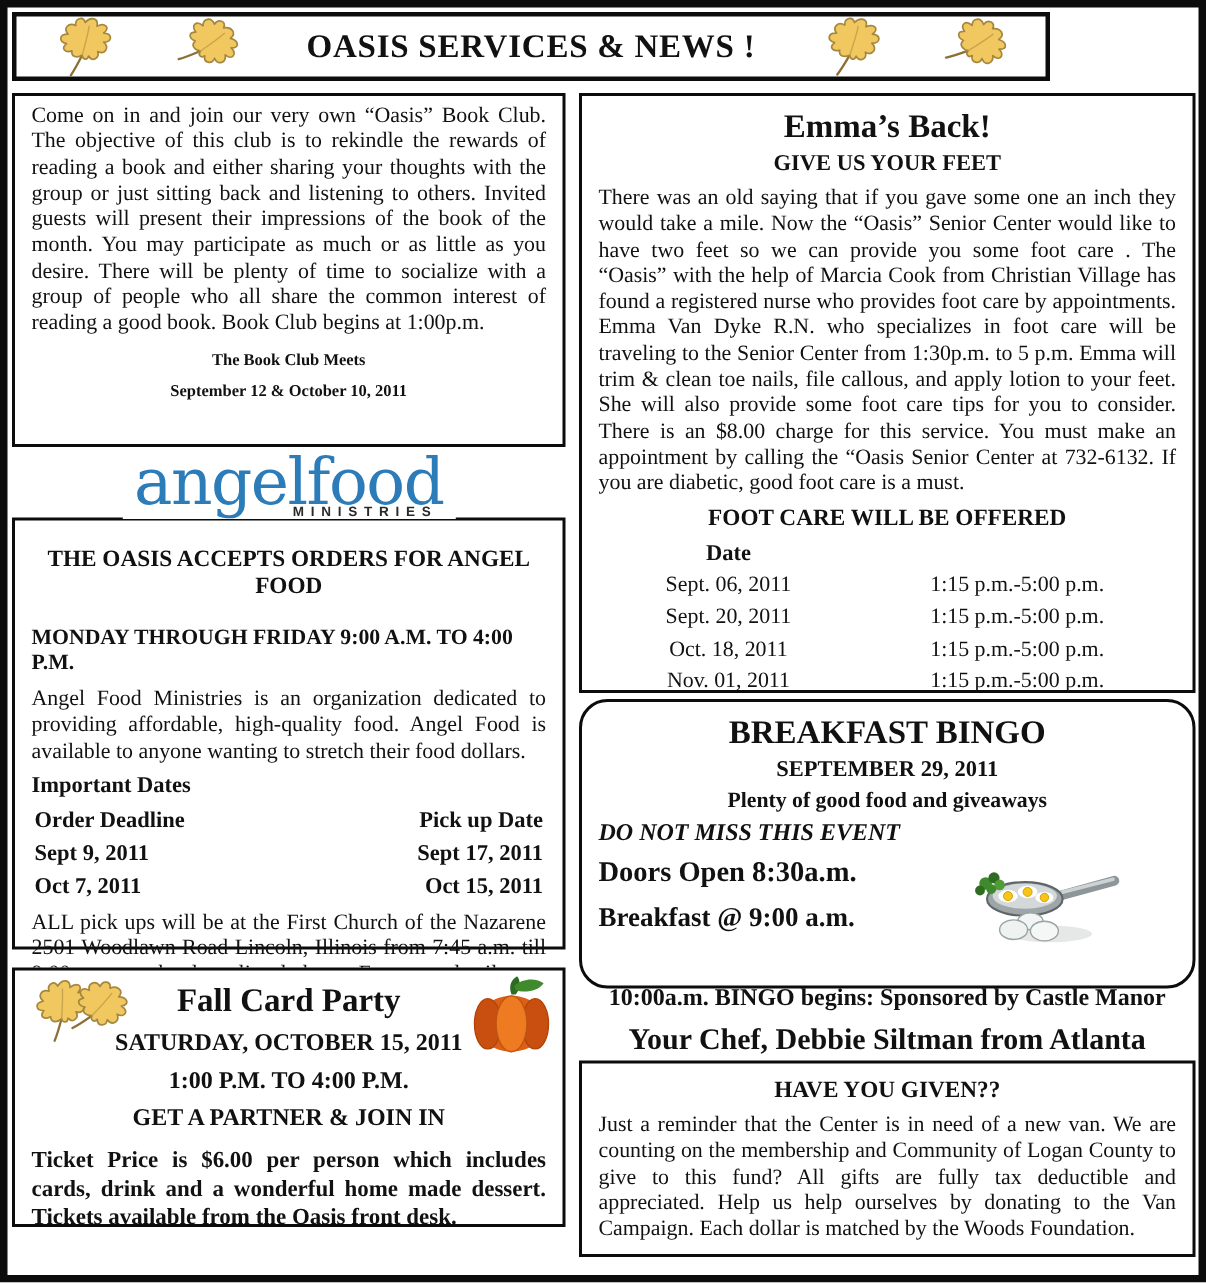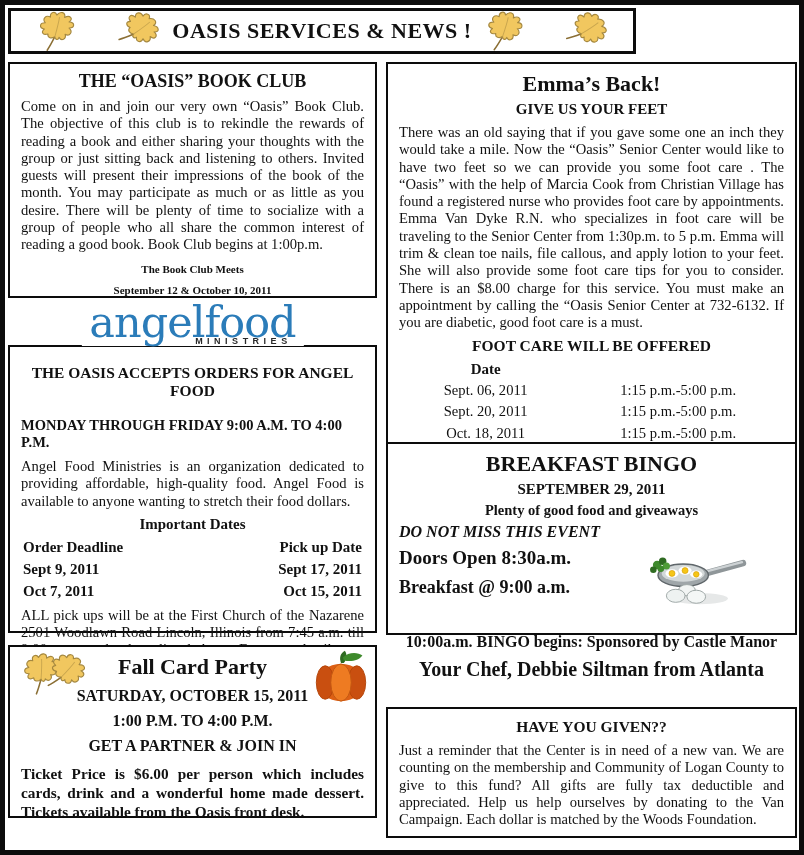--- a/index.html
+++ b/index.html
@@ -6,21 +6,21 @@
   html,body { background:#fff; }
   body { width:804px; height:855px; font-family:"Liberation Serif", serif; color:#111; }
 
   .page {
     position:relative; width:804px; height:855px;
     border:5px solid #0c0c0c; background:#fff; overflow:hidden;
   }
 
   
   .header-box {
-    position:absolute; left:3px; top:3px; width:628px; height:46px;
+    position:absolute; left:3px; top:3px; width:692px; height:46px;
     border:3px solid #0c0c0c; background:#fff;
     display:flex; align-items:center; justify-content:space-between;
     padding:0 22px;
   }
   .leaf-group { display:flex; gap:34px; align-items:center; }
   .header-title {
     position:absolute; left:0; right:0; text-align:center;
     font-weight:bold; font-size:22px; letter-spacing:.5px;
   }
   .leaf { width:48px; height:42px; }
@@ -46,42 +46,42 @@
   .af-box { top:340px; height:288px; }
   .af-logo {
     position:absolute; top:-46px; left:50%; transform:translateX(-50%);
     background:#fff; padding:0 8px; line-height:1; text-align:center; z-index:2;
   }
   .af-word { font-family:"DejaVu Serif", serif; font-size:43px; color:#2b7cb9; letter-spacing:-1px; white-space:nowrap; }
   .af-sub  { font-family:"Liberation Sans", sans-serif; font-size:9px; font-weight:bold;
              letter-spacing:4.5px; color:#2a2a2a; text-align:right; margin-top:-7px; padding-right:4px; }
   .af-h1 { font-weight:bold; text-align:center; font-size:15.5px; margin:12px 0 4px; }
   .af-h2 { font-weight:bold; text-align:left; font-size:14.5px; margin:17px 0 7px; }
-  .dates-title { font-weight:bold; text-align:center; font-size:15px; margin:6px 0 4px; }
+  .dates-title { font-weight:bold; text-align:left; font-size:15px; margin:6px 0 4px; }
   .dates-row { display:flex; justify-content:space-between; font-weight:bold; font-size:15px;
                padding:2.5px 2px; }
   .note { margin-top:4px; }
 
   
   .fall-box { top:640px; height:173px; }
   .fall-art-l { position:absolute; left:8px; top:5px; }
   .fall-art-r { position:absolute; right:6px; top:2px; }
   .fall-line { font-weight:bold; text-align:center; font-size:16px; margin:7px 0; }
   .fall-body { font-weight:bold; font-size:15.3px; line-height:1.25; text-align:justify; margin-top:9px; }
 
   
   .emma-box { top:57px; height:400px; }
   .sched-title { font-weight:bold; text-align:center; font-size:15.5px; margin:6px 0 3px; }
   .sched-row { display:flex; font-size:14.6px; padding:2.2px 0; }
   .sched-row .c1 { width:45%; text-align:center; }
   .sched-row .c2 { width:55%; text-align:center; }
   .sched-head { font-weight:bold; font-size:15px; }
 
   
-  .bingo-box { top:437px; height:193px; }
+  .bingo-box { top:461px; height:193px;border-radius:19px; }
   .bingo-line1 { font-weight:bold; text-align:center; font-size:14.5px; margin:4px 0; }
   .bingo-line2 { font-weight:bold; font-style:italic; text-align:left; font-size:16px; margin:4px 0 6px; }
   .bingo-mid { position:relative; height:78px; }
   .bingo-doors { font-weight:bold; font-size:19px; margin:2px 0 8px; }
   .bingo-bfast { font-weight:bold; font-size:18px; }
   .pan-art { position:absolute; right:28px; top:2px; }
   .bingo-foot { font-weight:bold; text-align:center; font-size:16px; margin-top:8px; }
   .bingo-chef { font-weight:bold; text-align:center; font-size:20px; margin-top:7px; }
 
   
@@ -117,21 +117,20 @@
       <svg class="leaf" viewBox="0 0 44 44" style="transform:rotate(-15deg)">
           <use href="#oakleaf"></use>
         </svg>
       <svg class="leaf" viewBox="0 0 44 44" style="transform:rotate(25deg)">
           <use href="#oakleaf"></use>
         </svg>
     </div>
   </div>
 
   <div class="sec col-l" style="top:57px; height:236px;">
-    <div class="box-title">THE “OASIS” BOOK CLUB</div>
     <div class="body-text just">Come on in and join our very own “Oasis” Book Club.  The objective of this club is to rekindle the rewards  of reading a book and either sharing your thoughts with the group or just sitting back and   listening to others.  Invited guests will present their impressions of the book of the month.   You may participate as much or as little as you desire.  There will be plenty of time to socialize with a group of people who all share the common interest of  reading a good book.  Book Club begins at 1:00p.m.</div>
     <div class="bc-meet">The Book Club  Meets</div>
     <div class="bc-meet">September 12 &amp; October 10, 2011</div>
   </div>
 
   <div class="sec col-l af-box">
     <div class="af-logo">
       <div class="af-word">angelfood</div>
       <div class="af-sub">MINISTRIES</div>
     </div>

